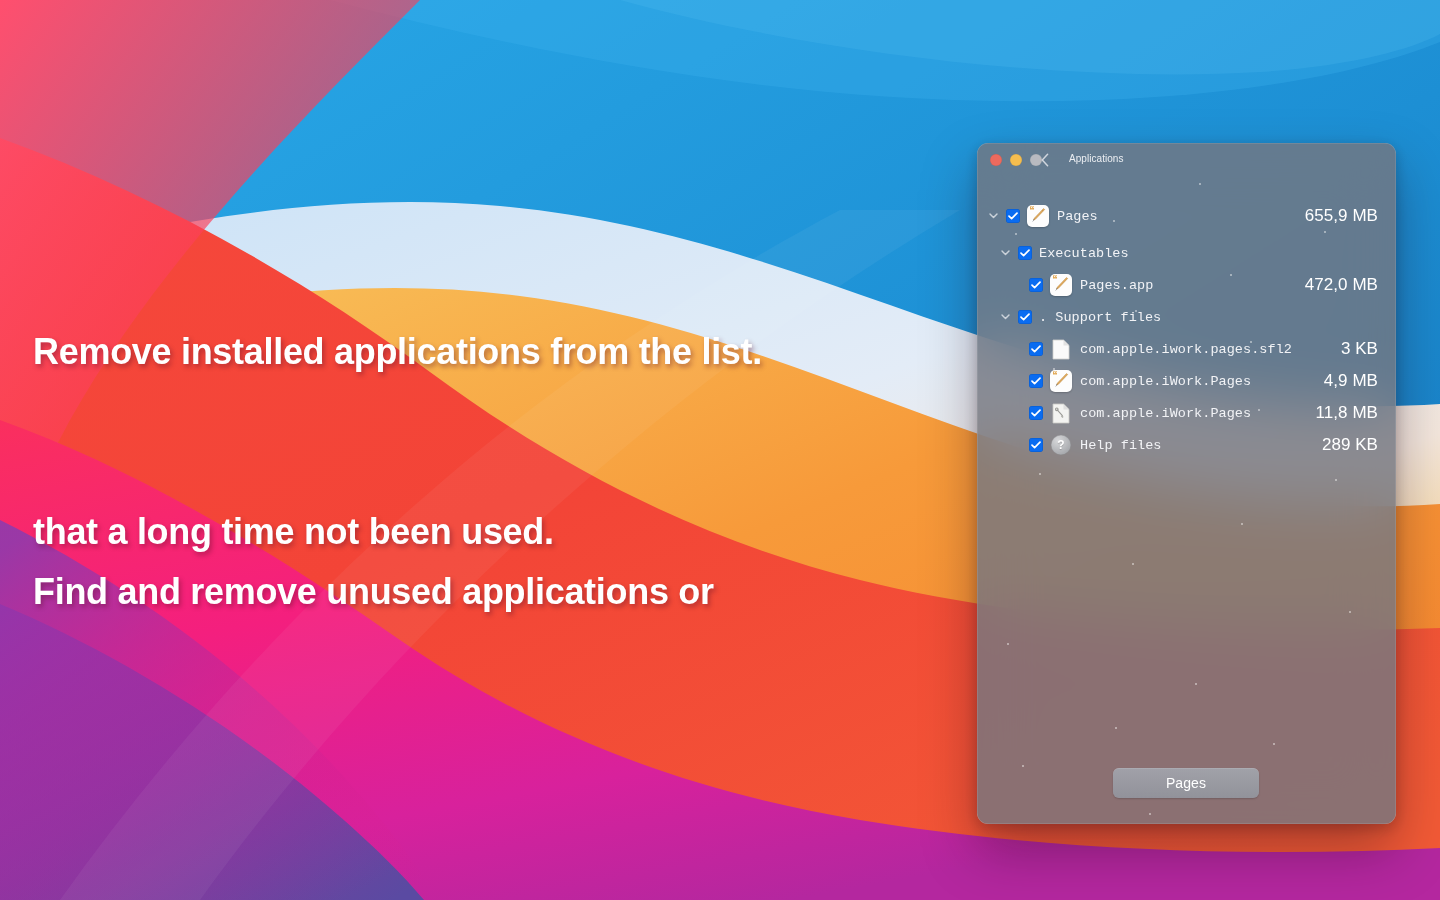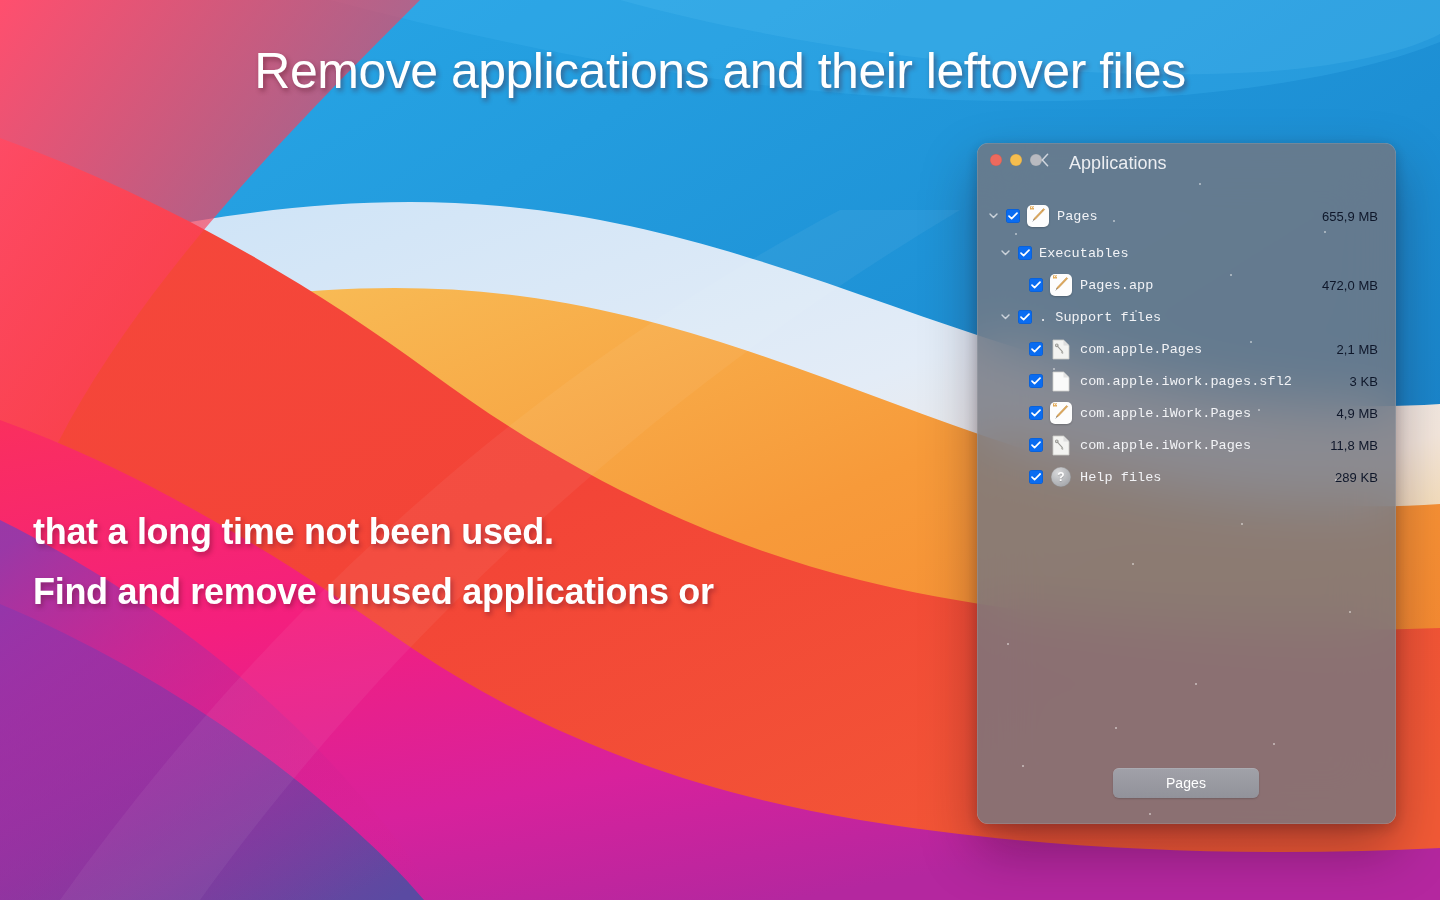--- a/index.html
+++ b/index.html
@@ -108,21 +108,21 @@
     color: rgba(235, 236, 240, 0.80);
     display: flex;
     align-items: center;
     justify-content: center;
   }
 
   #window-title {
     position: absolute;
     left: 92px;
     top: 10px;
-    font-size: 18px;
+    font-size: 10px;
     color: #eceef2;
     letter-spacing: 0.05px;
   }
 
   
   #file-tree {
     position: absolute;
     left: 0;
     top: 52px;
     width: 419px;
@@ -173,22 +173,22 @@
     position: absolute;
     font-size: 13.5px;
     color: #f2f3f6;
     letter-spacing: 0.05px;
     white-space: nowrap;
     font-family: Liberation Mono, monospace;
   }
 
   .row-size {
     margin-left: auto;
-    font-size: 13px;
-    color: #0f172a;
+    font-size: 17px;
+    color: #ffffff;
     letter-spacing: 0.05px;
     white-space: nowrap;
   }
 
   
   .d0 .disclosure { left: 9px; }
   .d0 .checkbox   { left: 29px; }
   .d0 .row-icon   { left: 50px; }
   .d0 .row-label  { left: 80px; }
 
@@ -366,23 +366,23 @@
 
     <path d="M 0,604
              C 110,650 230,722 330,808
              C 372,844 404,876 424,900
              L 0,900 Z" fill="url(#gPurple)"></path>
     <path d="M 0,520 C 160,600 320,720 440,900 L 0,900 Z" fill="url(#gBottomFade)" opacity="0.9"></path>
 
     <path d="M 60,900 C 260,620 520,380 840,210 L 960,210 C 640,400 380,650 200,900 Z" fill="#ffffff" opacity="0.05"></path>
   </svg>
 
-  <div class="headline">Remove applications and their leftover files</div>
 
   <div class="body-block" id="body-block-1">
+    <span class="body-line">Remove installed applications from the list.</span>
   </div>
 
   <div class="body-block" id="body-block-2">
     <span class="body-line">that a long time not been used.</span>
     <span class="body-line">Find and remove unused applications or</span>
   </div>
 
   <div id="app-window">
 
     <div id="window-chrome">
@@ -470,38 +470,20 @@
         </span>
         <span class="checkbox">
           <svg width="10" height="8" viewBox="0 0 10 8" fill="none" xmlns="http://www.w3.org/2000/svg">
             <path d="M1 4.1 L3.6 6.6 L9 1.2" stroke="#ffffff" stroke-width="1.7" stroke-linecap="round" stroke-linejoin="round"></path>
           </svg>
         </span>
         <span class="row-label">. Support files</span>
         <span class="row-size"></span>
       </div>
 
-      <div class="tree-row d2">
-        <span class="checkbox">
-          <svg width="10" height="8" viewBox="0 0 10 8" fill="none" xmlns="http://www.w3.org/2000/svg">
-            <path d="M1 4.1 L3.6 6.6 L9 1.2" stroke="#ffffff" stroke-width="1.7" stroke-linecap="round" stroke-linejoin="round"></path>
-          </svg>
-        </span>
-        <span class="row-icon">
-          <svg class="icon-doc" viewBox="0 0 18 21" xmlns="http://www.w3.org/2000/svg">
-            <path d="M1 1 H11.5 L17 6.4 V20 H1 Z" fill="#f3f3f1" stroke="#c9c9c5" stroke-width="0.8"></path>
-            <path d="M11.5 1 L17 6.4 H11.5 Z" fill="#dedede"></path>
-            <path d="M5.2 6.8 L10.4 12.6" stroke="#9a9a96" stroke-width="1.1" stroke-linecap="round"></path>
-            <circle cx="4.8" cy="6.3" r="1.3" fill="none" stroke="#9a9a96" stroke-width="1.1"></circle>
-            <path d="M10.0 12.1 L11.6 13.9 L10.3 15.0 L8.9 13.2 Z" fill="#b0b0ab"></path>
-          </svg>
-        </span>
-        <span class="row-label">com.apple.Pages</span>
-        <span class="row-size">2,1 MB</span>
-      </div>
 
       <div class="tree-row d2">
         <span class="checkbox">
           <svg width="10" height="8" viewBox="0 0 10 8" fill="none" xmlns="http://www.w3.org/2000/svg">
             <path d="M1 4.1 L3.6 6.6 L9 1.2" stroke="#ffffff" stroke-width="1.7" stroke-linecap="round" stroke-linejoin="round"></path>
           </svg>
         </span>
         <span class="row-icon">
           <svg class="icon-doc" viewBox="0 0 18 21" xmlns="http://www.w3.org/2000/svg">
             <path d="M1 1 H11.5 L17 6.4 V20 H1 Z" fill="#fafafa" stroke="#cfcfcb" stroke-width="0.8"></path>

